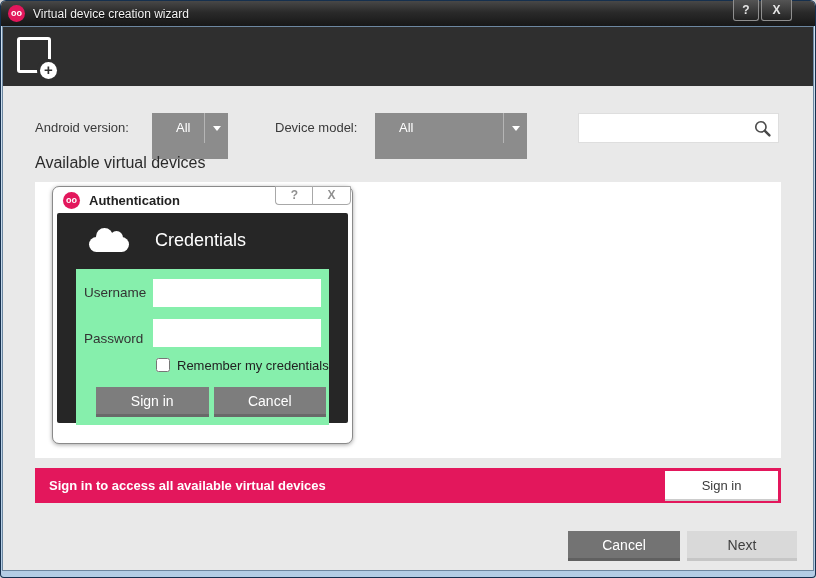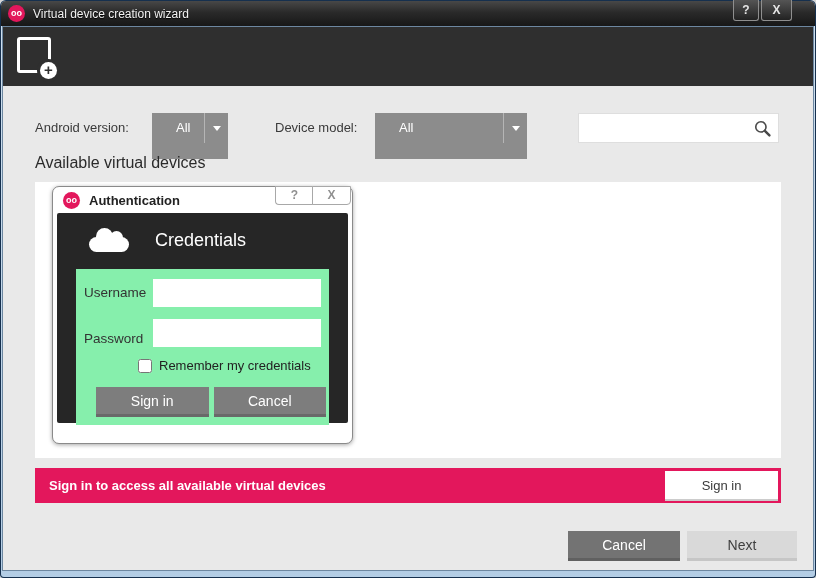--- a/index.html
+++ b/index.html
@@ -97,21 +97,21 @@
   .cred-title { color:#ffffff; font-size:18px; margin-left:26px; font-weight:400; }
   .authpanel {
     position:absolute; left:19px; top:56px; width:253px; height:156px;
     background:#86efac;
   }
   .form-row { position:absolute; left:0; width:100%; }
   .form-label { position:absolute; left:8px; top:6px; font-size:13.5px; color:#333; }
   .form-input { position:absolute; left:77px; width:168px; height:28px; border:none; background:#fff; font-size:13px; padding:0 6px; box-sizing:border-box; font-family:inherit; outline:none; }
   .row-user .form-input { top:10px; } .row-user .form-label { top:16px; }
   .row-pass .form-input { top:50px; } .row-pass .form-label { top:40px;margin-top:22px; }
-  .chk-row { position:absolute; left:62px; top:89px; display:flex; align-items:flex-end; }
+  .chk-row { position:absolute; left:80px; top:89px; display:flex; align-items:flex-start; }
   .chk-row input { width:14px; height:14px; margin:0 7px 0 0; }
   .chk-row label { font-size:13px; color:#222; }
   .auth-btnrow { position:absolute; left:20px; top:118px; right:3px; display:flex; gap:5px; }
   .btn-gray {
     flex:1; height:30px; background:#7d7d7d; border:none; border-bottom:3px solid #696969;
     color:#fff; font-size:14px; font-family:inherit; cursor:pointer; box-sizing:border-box;
   }
   
   .banner { position:absolute; left:35px; top:468px; width:746px; height:35px; background:#e3175c; }
   .banner-msg { position:absolute; left:14px; top:0; height:22px; line-height:35px; color:#fff; font-size:13px; font-weight:600; }

